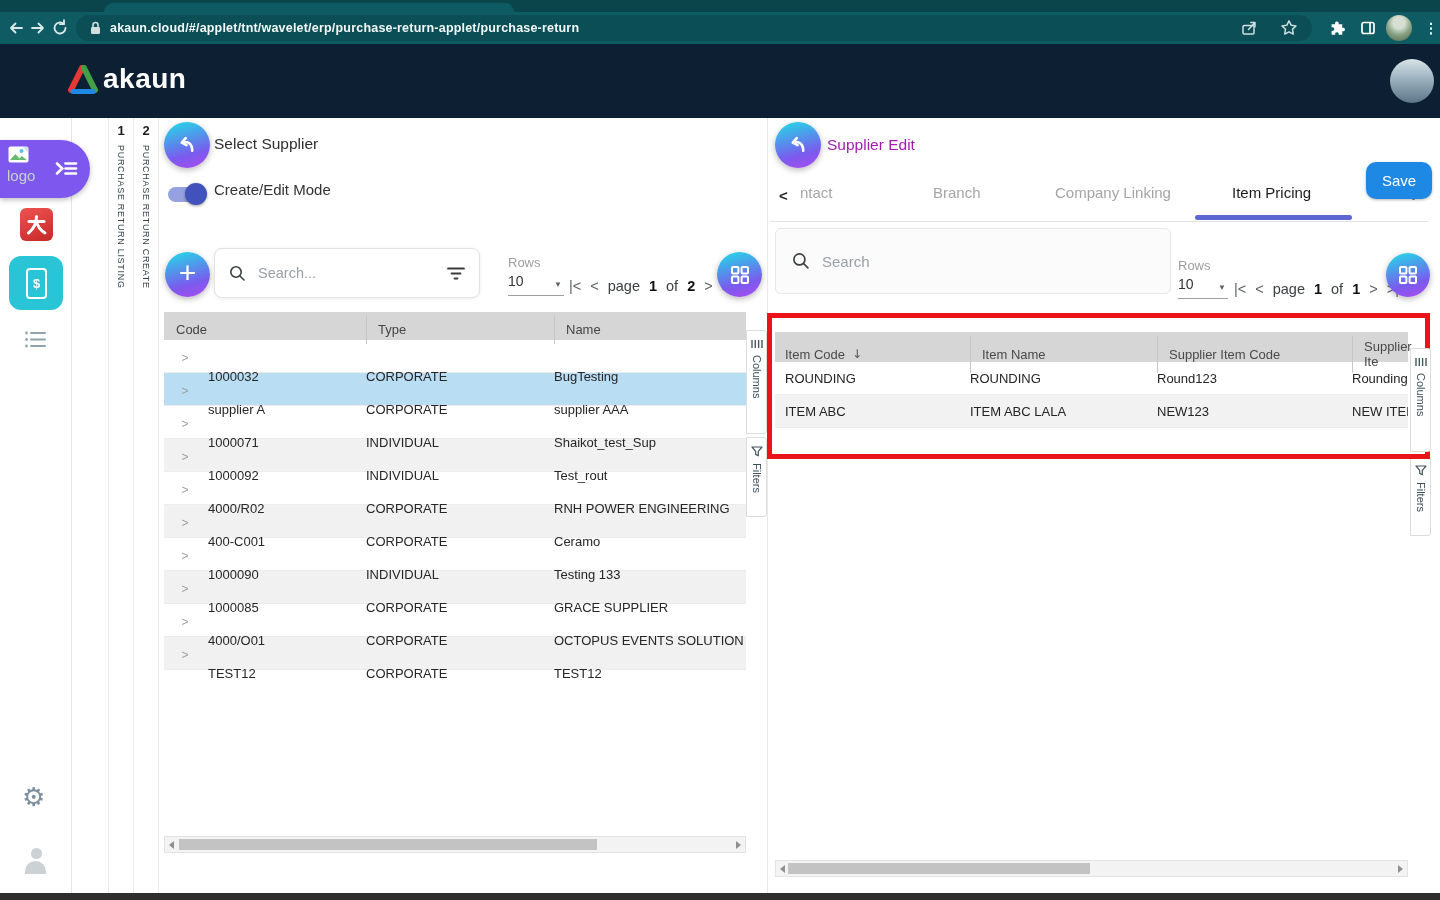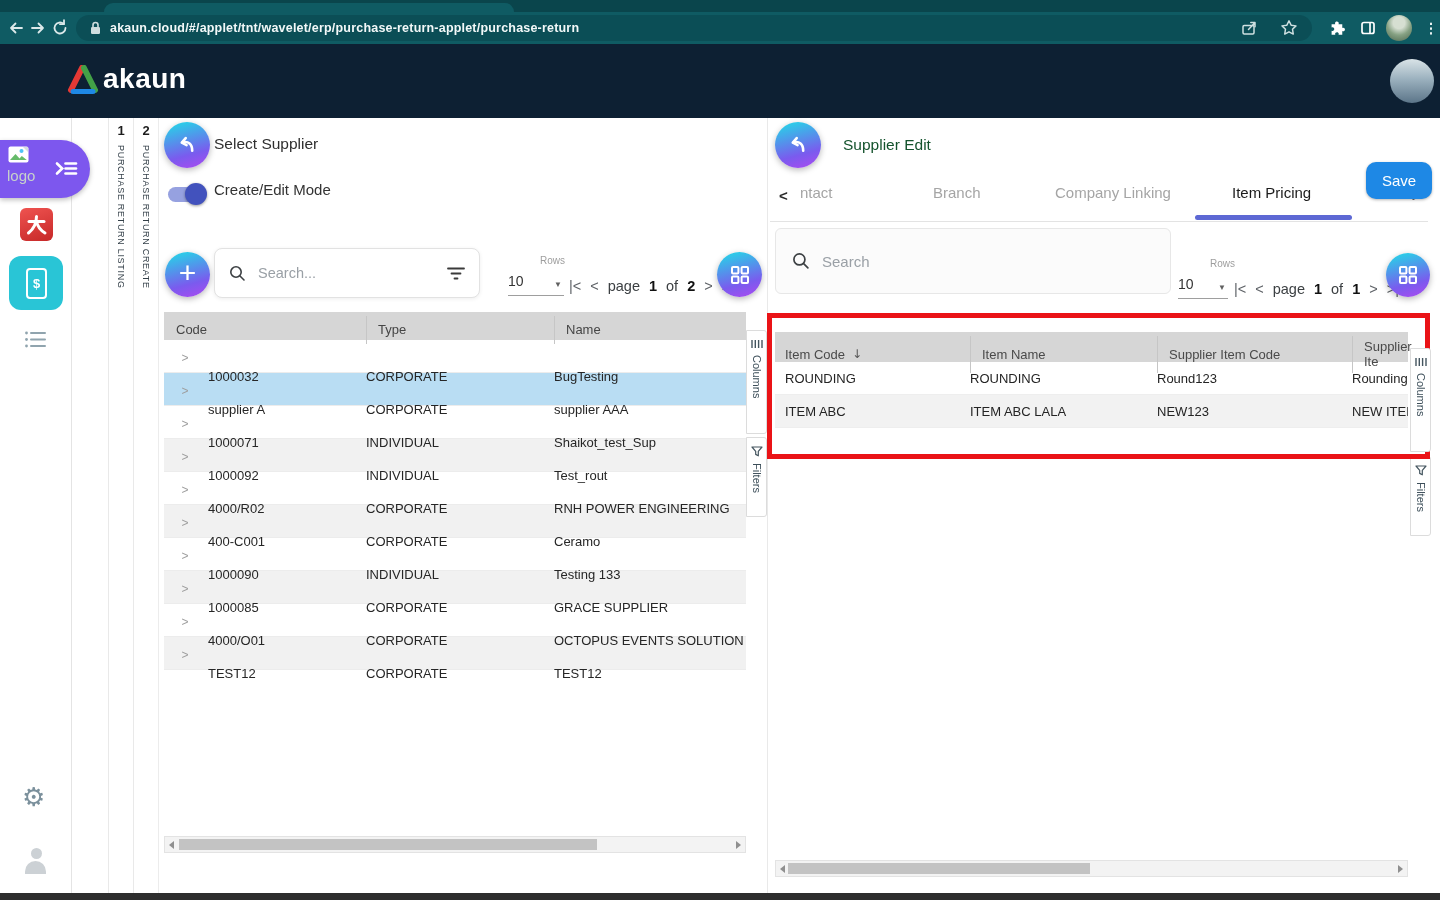--- a/index.html
+++ b/index.html
@@ -49,21 +49,21 @@
 
   
   .wf-col{position:absolute;top:0;height:100%;width:25px;background:#fff;border-left:1px solid #e9e9e9;
     display:flex;flex-direction:column;align-items:center;box-sizing:border-box;}
   .wf-num{font-size:13px;font-weight:bold;color:#1d1d1d;margin-top:5px;}
   .wf-label{writing-mode:vertical-rl;font-size:9px;color:#333f48;letter-spacing:.7px;margin-top:7px;}
 
   
   .grad-btn{position:absolute;border-radius:50%;display:flex;align-items:center;justify-content:center;
     background:linear-gradient(165deg,#2fc7e8 12%,#7a5bee 68%,#a64cf0 96%);box-shadow:0 2px 6px rgba(0,0,0,.28);}
-  .rows-label{position:absolute;font-size:10px;color:#9e9e9e;margin-left:32px;}
+  .rows-label{position:absolute;font-size:13px;color:#9e9e9e;}
   .rows-select{position:absolute;height:22px;border-bottom:1px solid #9e9e9e;font-size:14px;color:#333;}
   .rows-caret{position:absolute;right:2px;top:7px;font-size:8px;color:#616161;}
   .pagination{position:absolute;display:flex;gap:9px;align-items:center;font-size:14.5px;color:#5f6368;}
   .pg-word{color:#3c4043;}
   .pg-num{font-weight:bold;color:#111;}
   .search-icon{flex:0 0 auto;}
   .search-input{border:none;outline:none;flex:1;font-size:14.5px;color:#333;font-family:inherit;background:transparent;margin-left:10px;min-width:0;}
   .search-input::placeholder{color:#9aa0a6;}
   .t-scroll{position:absolute;height:17px;background:#f3f3f3;border:1px solid #e3e3e3;box-sizing:border-box;}
   .t-thumb{position:absolute;top:2px;height:11px;background:#c3c3c3;}
@@ -91,21 +91,21 @@
   .t-row{height:33px;border-bottom:1px solid #ececec;display:grid;grid-template-columns:42px 158px 188px 1fr;
     align-items:center;font-size:13px;color:#262626;background:#fff;box-sizing:border-box;}
   .t-row .cell{padding-left:2px;white-space:nowrap;overflow:hidden;margin-top:36px;}
   .t-row.alt{background:#f1f1f1;}
   .t-row.selected{background:#b9ddf3;}
   .chev{justify-self:center;color:#9e9e9e;font-size:12px;}
 
   
   .right-wrap{position:absolute;left:770px;top:0;width:670px;height:100%;}
   .right-card{position:absolute;left:0;top:0;width:638px;height:100%;background:#fff;}
-  .rp-title{position:absolute;left:73px;top:18px;font-size:15.5px;color:#14532d;}
+  .rp-title{position:absolute;left:57px;top:18px;font-size:15.5px;color:#a21caf;}
   .save-btn{position:absolute;left:596px;top:4px;width:66px;height:37px;background:#1e88e5;border-radius:10px;color:#fff;
     font-size:15px;display:flex;align-items:center;justify-content:center;box-shadow:0 1px 3px rgba(0,0,0,.3);z-index:4;cursor:pointer;margin-top:40px;}
   .rp-tabs-divider{position:absolute;left:0;top:103px;width:658px;height:1px;background:#e3e3e3;}
   .rp-tab-nav{position:absolute;top:69px;font-size:15px;font-weight:bold;color:#2b2b2b;}
   .rp-tab{position:absolute;top:66px;font-size:15px;color:#a5a5a5;white-space:nowrap;}
   .rp-tab.active{color:#1b1b1b;}
   .tab-underline{position:absolute;left:425px;top:97px;width:157px;height:5px;background:#5d68d4;border-radius:3px;}
   .rp-search{position:absolute;left:5px;top:110px;width:396px;height:66px;background:#fbfbfb;border:1px solid #e7e7e7;
     border-radius:6px;box-sizing:border-box;display:flex;align-items:center;padding:0 16px;z-index:2;}
   .rp-search .search-input{font-size:15px;}

